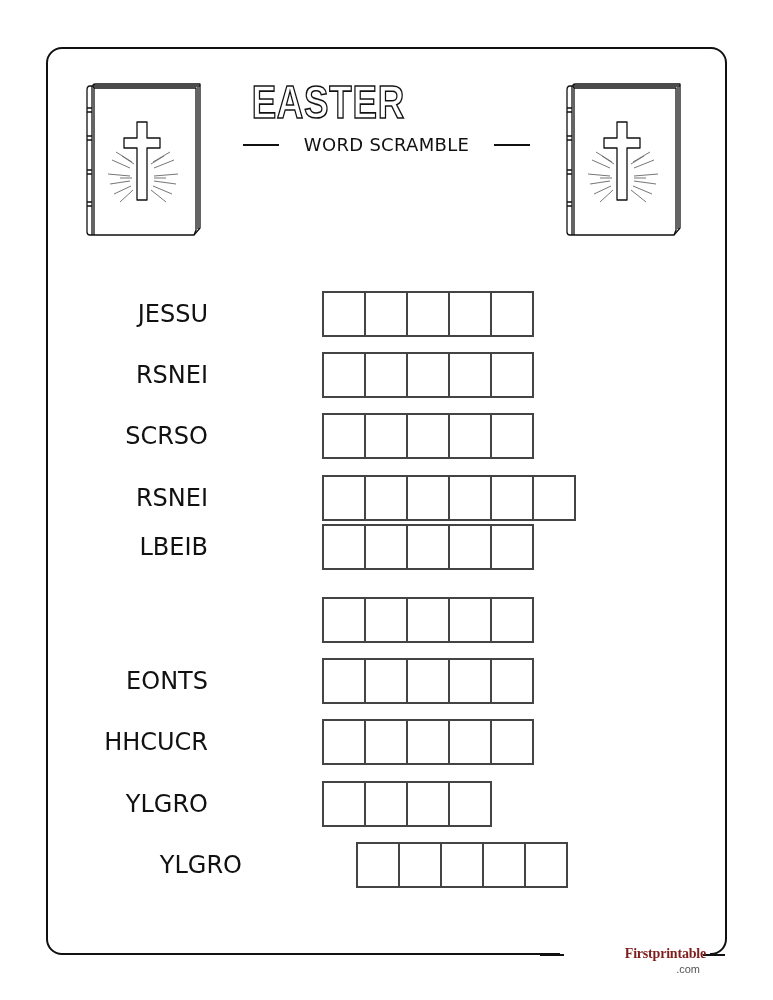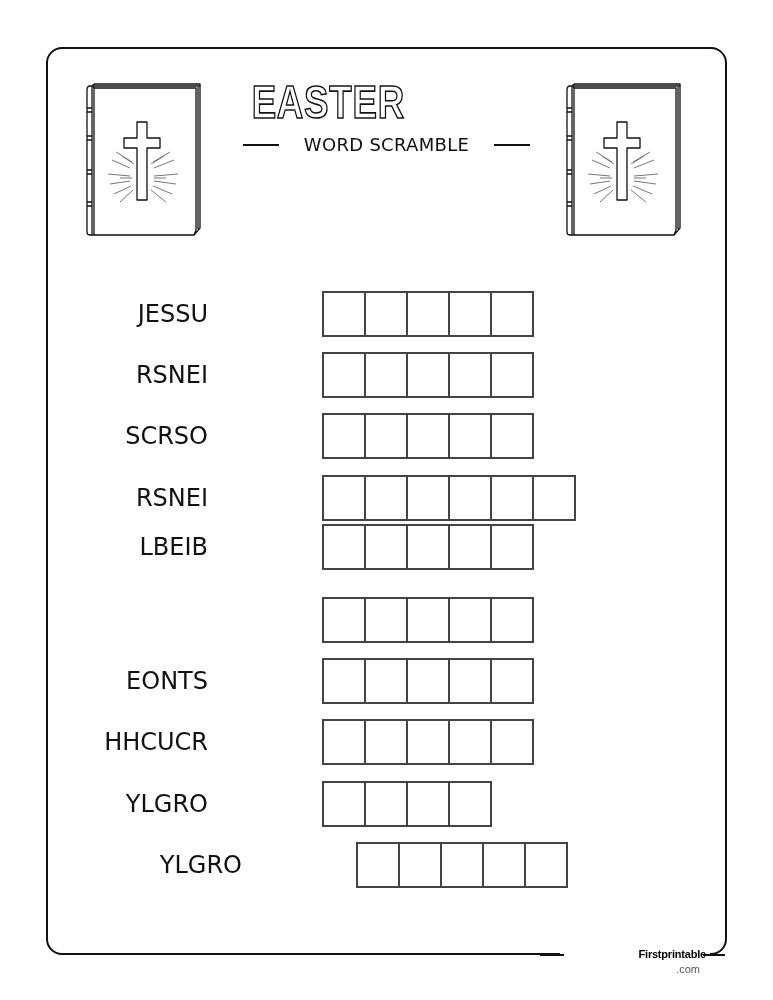--- a/index.html
+++ b/index.html
@@ -9,21 +9,21 @@
   .frame {
     position: absolute; left: 46px; top: 47px; width: 681px; height: 908px;
     border: 2px solid #111; border-radius: 16px;
   }
   .footer-gap {
     position: absolute; left: 560px; top: 944px; width: 150px; height: 22px; background: #fff;
   }
   .brand {
     position: absolute; left: 566px; top: 944px; width: 140px; text-align: right;
   }
-  .brand-name { font-family: Liberation Sans, sans-serif; font-weight: bold; font-size: 11px; letter-spacing: -0.2px; color: #000000; line-height: 20px; display: block; }
+  .brand-name { font-family: Liberation Serif, serif; font-weight: bold; font-size: 14px; letter-spacing: -0.2px; color: #7f1d1d; line-height: 20px; display: block; }
   .brand-tld { font-family: "Liberation Sans", sans-serif; font-size: 11px; color: #555; line-height: 11px; display: block; padding-right: 6px; }
   .brand-line { position: absolute; top: 954px; height: 2px; background: #111; }
 
   .book { position: absolute; width: 122px; height: 156px; }
   .book.left { left: 84px; top: 82px; }
   .book.right { left: 564px; top: 82px; }
 
   .title-wrap { position: absolute; left: 230px; top: 76px; width: 313px; text-align: left; }
   .title {
     font-family: "Liberation Sans", sans-serif; font-weight: bold; font-size: 47px;

